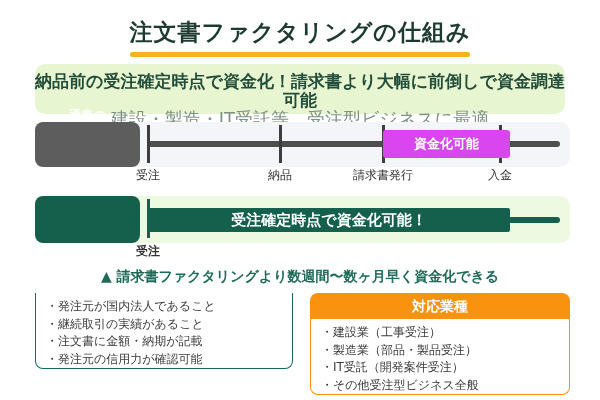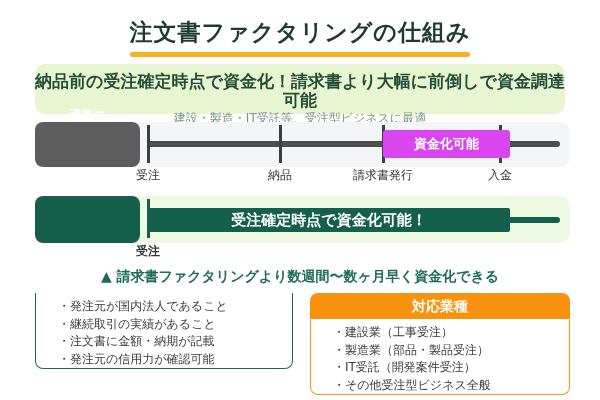--- a/index.html
+++ b/index.html
@@ -39,21 +39,21 @@
     text-align: center;
     padding-top: 8px;
   }
   .banner-headline {
     font-size: 17px;
     font-weight: bold;
     color: #234d3b;
     line-height: 19px;
   }
   .banner-subtext {
-    font-size: 12px;
+    font-size: 18px;
     color: #7e9183;
     line-height: 17px;
   }
   
   .tl-panel {
     position: absolute;
     left: 35px; width: 535px;
     border-radius: 10px;
   }
   .tl-panel.normal { top: 122px; height: 45px; background: #f4f5f8; }
@@ -170,21 +170,21 @@
     font-weight: bold;
     text-align: center;
     line-height: 26px;
   }
   .card.left  .card-header { background: #17695a; }
   .card.right .card-header { background: #f8920f; }
   .card-body {
     height: 76px;
     background: #ffffff;
     border-radius: 0 0 8px 8px;
-    padding: 5px 10px 0 22px;
+    padding: 5px 10px 0 10px;
   }
   .card.left  .card-body { border: 1.5px solid #17695a; border-top: none; }
   .card.right .card-body { border: 1.5px solid #f8920f; border-top: none; }
   .card-body ul { list-style: none; }
   .card-body li {
     font-size: 12px;
     color: #3b3b3b;
     line-height: 17.5px;
     white-space: nowrap;
   }

